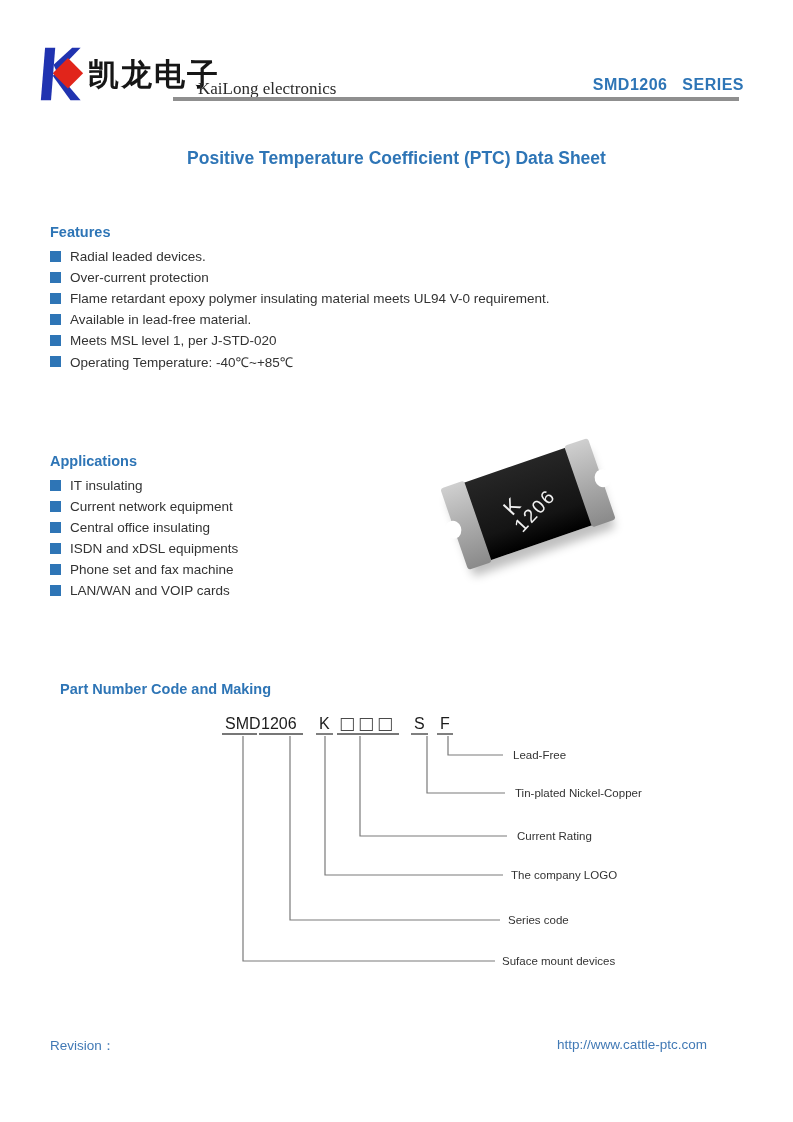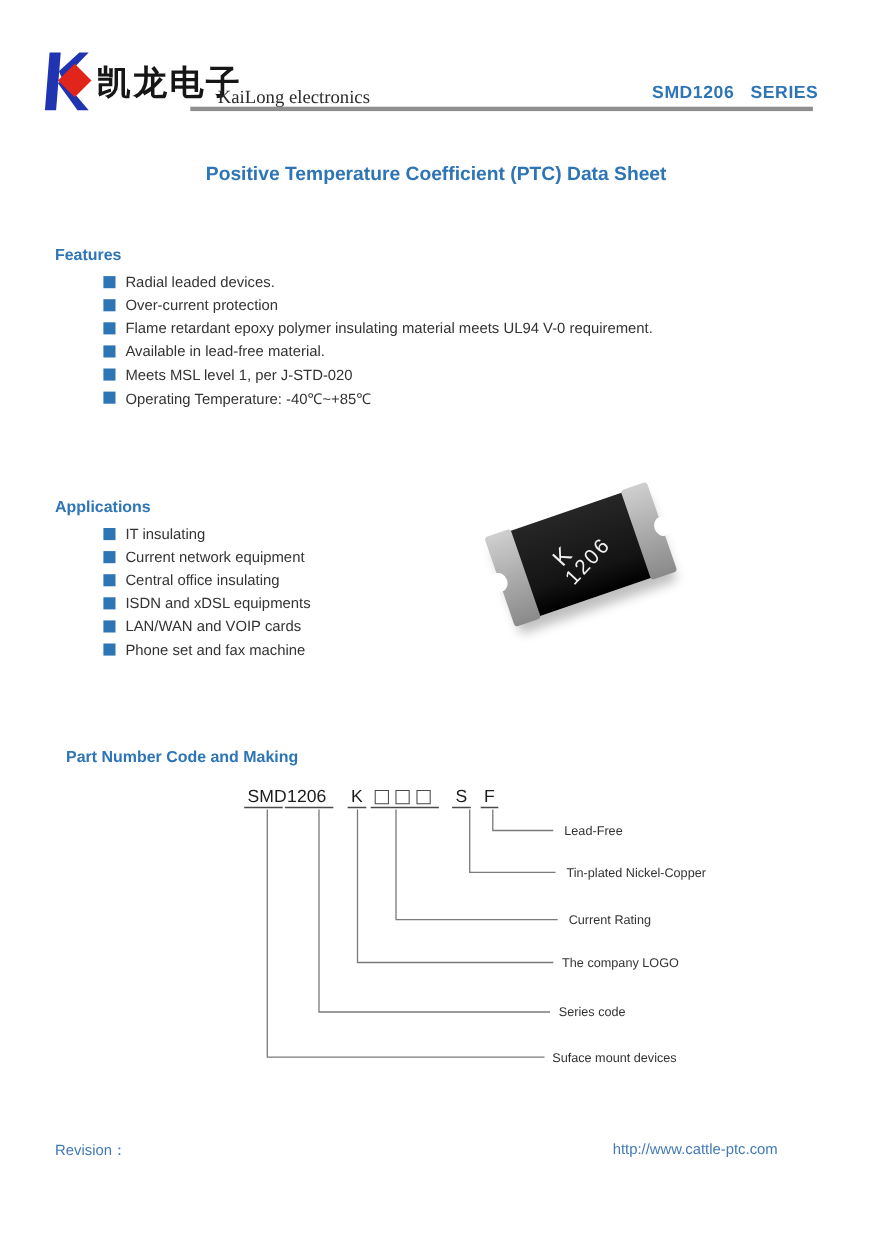--- a/index.html
+++ b/index.html
@@ -35,21 +35,21 @@
 
   
   .sec-heading { position:absolute; font-size:14.5px; font-weight:bold; color:#2E75B6; }
   .h-features { left:50px; top:224px; }
   .h-applications { left:50px; top:453px; }
   .h-partnumber { left:60px; top:681px; }
 
   ul.bullet-list { position:absolute; left:50px; list-style:none; }
   .bl-features { top:246px; }
   .bl-applications { top:475px; }
-  .bullet-list li { display:flex; align-items:center; height:21px;margin-left:44px; }
+  .bullet-list li { display:flex; align-items:center; height:21px; }
   .bullet-sq {
     width:11px; height:11px; background:#2E75B6; margin-right:9px; flex:0 0 auto;
   }
   .bullet-list .txt { font-size:13.5px; color:#333333; white-space:nowrap; }
 
   
   .chip-wrap { position:absolute; left:441px; top:447px; width:175px; height:118px; }
   .chip {
     position:absolute; left:12px; top:16px; width:150px; height:82px;
     transform:rotate(-19deg); background:linear-gradient(180deg,#262626 0%,#141414 70%,#000 100%);
@@ -149,25 +149,25 @@
     <li>
         <span class="bullet-sq"></span>
         <span class="txt">Central office insulating</span>
       </li>
     <li>
         <span class="bullet-sq"></span>
         <span class="txt">ISDN and xDSL equipments</span>
       </li>
     <li>
         <span class="bullet-sq"></span>
+        <span class="txt">Phone set and fax machine</span>
+      </li>
+    <li>
+        <span class="bullet-sq"></span>
         <span class="txt">LAN/WAN and VOIP cards</span>
-      </li>
-    <li>
-        <span class="bullet-sq"></span>
-        <span class="txt">Phone set and fax machine</span>
       </li>
   </ul>
 
   <div class="chip-wrap">
     <div class="chip">
       <div class="cap cap-left">
           <div class="notch"></div>
         </div>
       <div class="cap cap-right">
           <div class="notch"></div>

